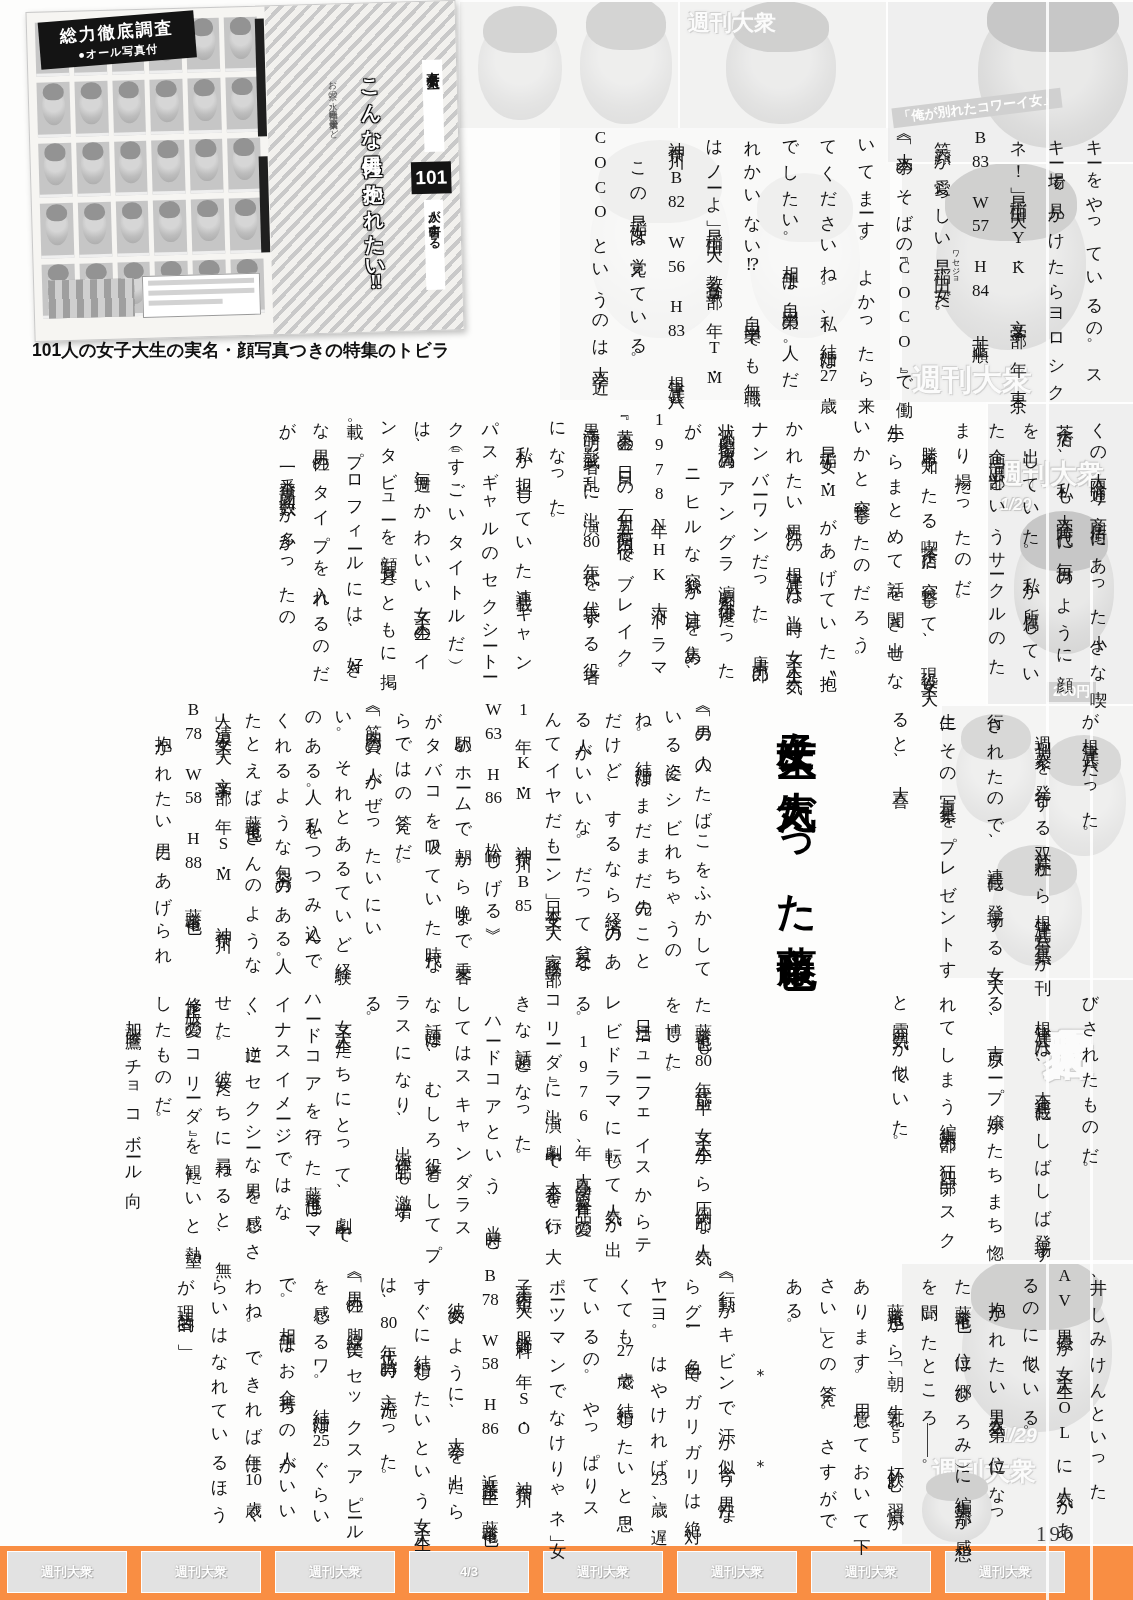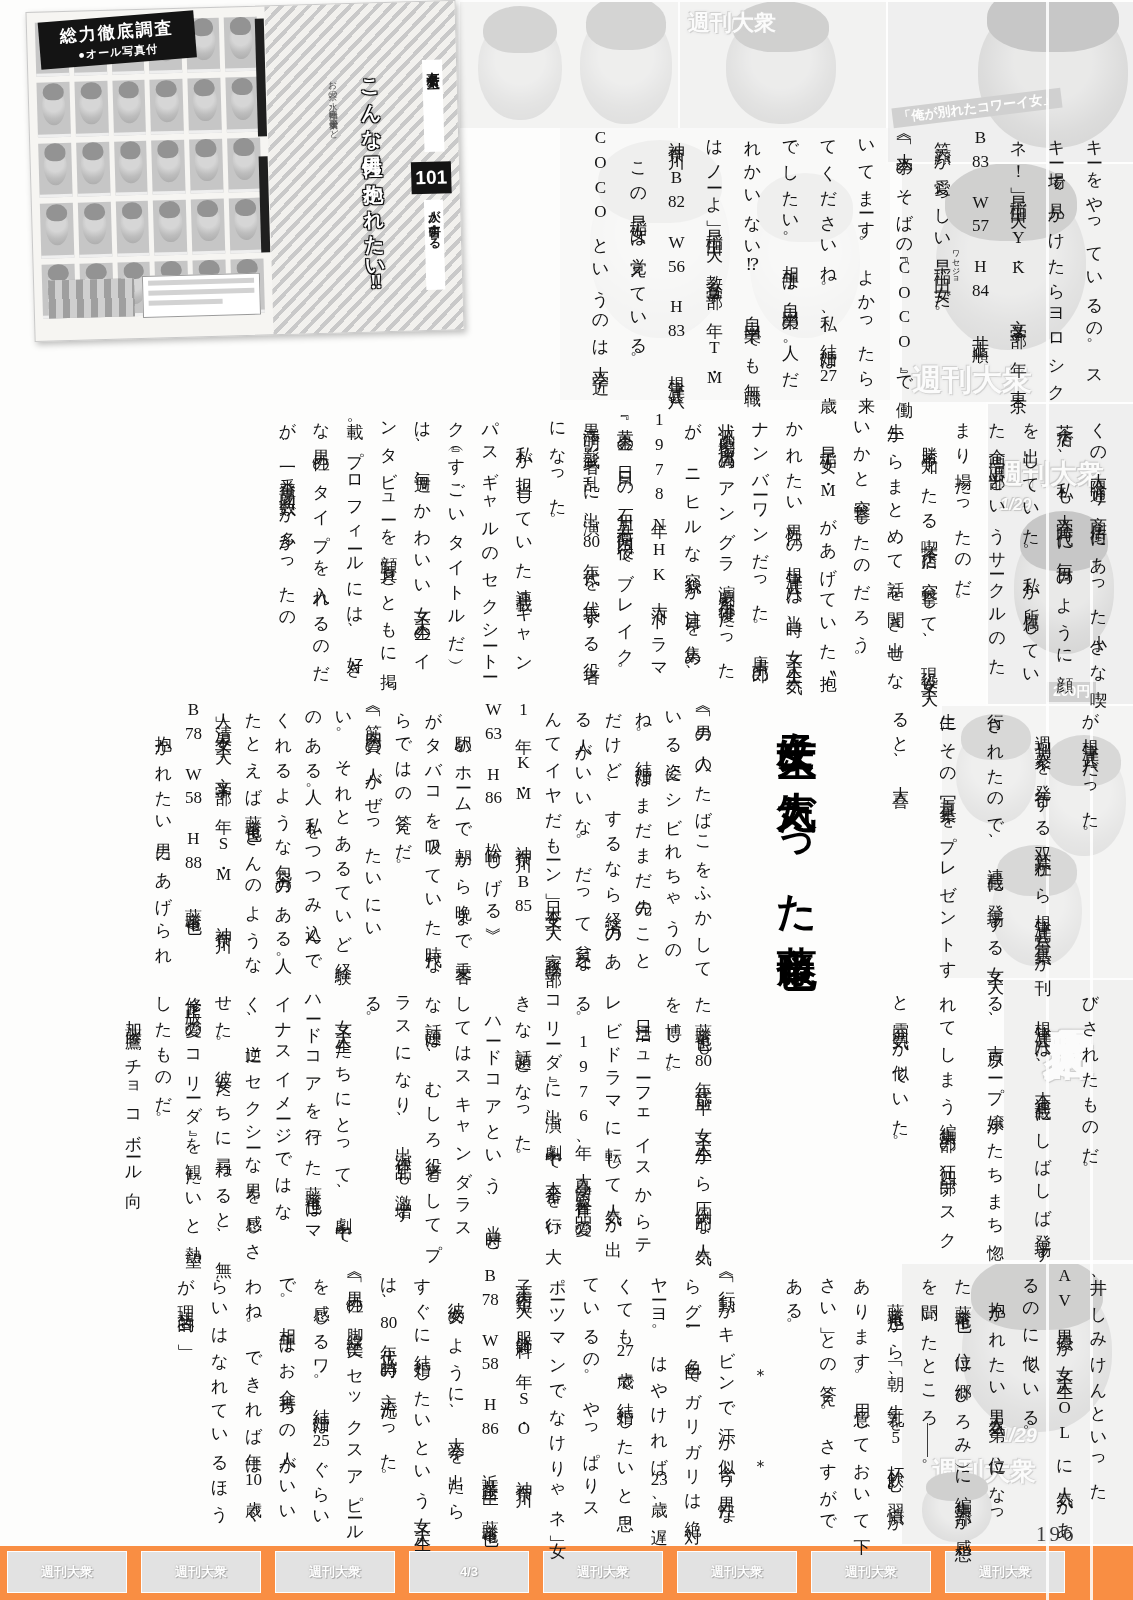--- a/index.html
+++ b/index.html
@@ -242,20 +242,21 @@
     </div>
     <div class="mosaic"></div>
     <div class="formbox">
       <div class="formline"></div>
       <div class="formline"></div>
       <div class="formline" style="width:70%;"></div>
     </div>
   </div>
 
   <div class="caption">
+    <div>101人の女子大生の実名・顔写真つきの特集のトビラ</div>
   </div>
 
   <div>
     <div class="vband lh38" style="left:421px;top:128px;width:692px;height:276px;">
         <p class="para">キーをやっているの。スキー場で見かけたらヨロシクネ！」早稲田大　Y・K　文学部2年　東京　B<span class="tcy">83</span>　W<span class="tcy">57</span>　H<span class="tcy">84</span>　井上順》</p>
         <p class="para">笑顔が愛らしい<ruby>早稲田女<rt>ワセジョ</rt></ruby>だ。</p>
         <p class="para">《「大学のそばの『COCO』で働いてまーす。よかったら来てくださいね。私、結婚は<span class="tcy">27</span>歳でしたい。相手は自由業の人。だれかいない⁉　自由業でも無職はノーよ」早稲田大　教育学部2年　T・M　神奈川　B<span class="tcy">82</span>　W<span class="tcy">56</span>　H<span class="tcy">83</span>　根津甚八》</p>
         <p class="para">　この早稲女は覚えている。COCOというのは大学近</p>
       </div>
     <div class="vband lh34" style="left:28px;top:410px;width:1087px;height:276px;">

